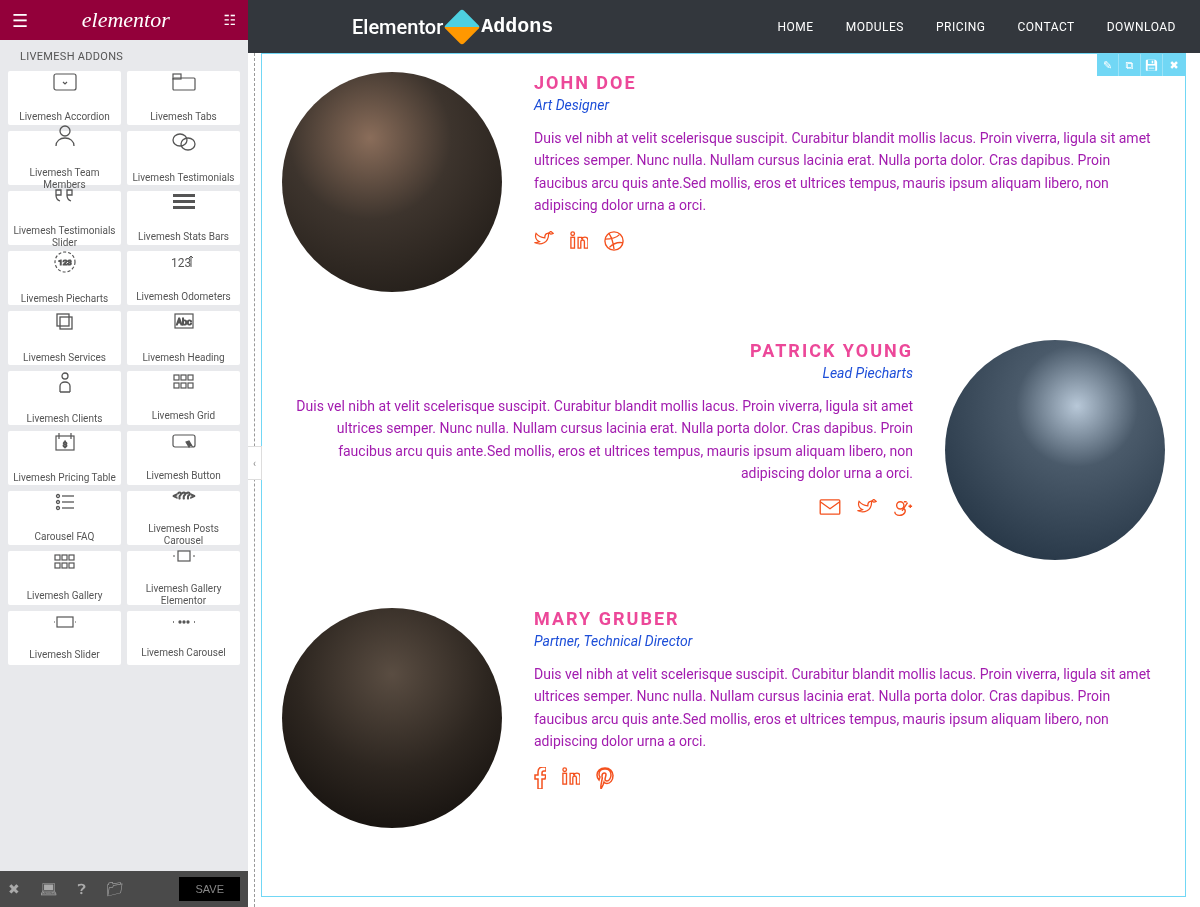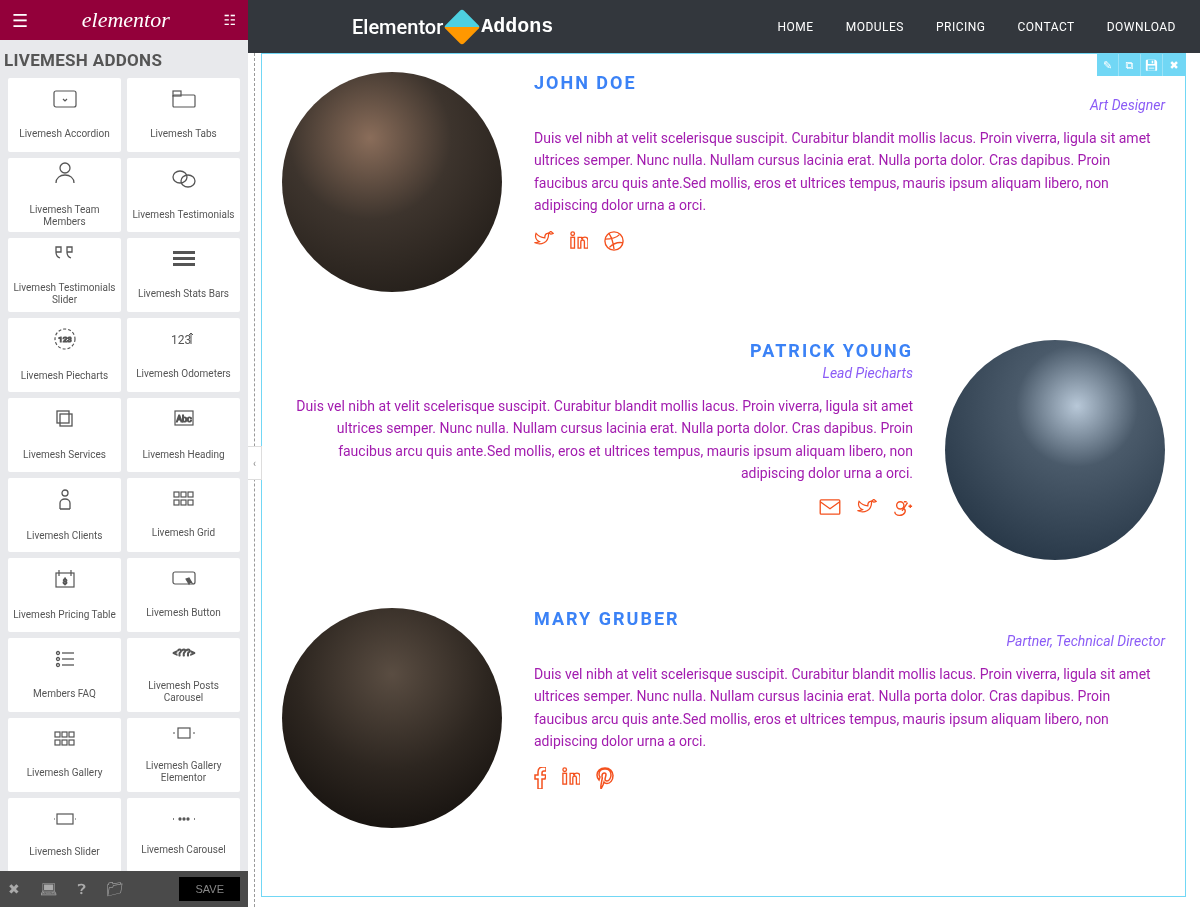--- a/index.html
+++ b/index.html
@@ -5,23 +5,23 @@
 * { margin: 0; padding: 0; box-sizing: border-box; }
 body { font-family: -apple-system, BlinkMacSystemFont, "Segoe UI", Roboto, sans-serif; overflow: hidden; }
 .app { display: flex; height: 907px; width: 1200px; }
 
 
 .sidebar { width: 248px; background: #e8e9ec; display: flex; flex-direction: column; }
 .sidebar-header { height: 40px; background: #93003a; display: flex; align-items: center; justify-content: space-between; padding: 0 12px; }
 .hamburger { color: #fff; font-size: 18px; cursor: pointer; }
 .logo-text { color: #fff; font-family: 'Brush Script MT', cursive; font-size: 22px; font-style: italic; }
 .grid-icon { color: #fff; font-size: 14px; cursor: pointer; }
-.section-title { font-size: 17px; color: #555; padding: 10px 4px 8px; letter-spacing: 0.3px; font-weight: bold; }
+.section-title { font-size: 11px; color: #555; padding: 10px 20px 8px; letter-spacing: 0.3px; }
 .widgets { flex: 1; overflow-y: auto; padding: 0 8px; display: grid; grid-template-columns: 1fr 1fr; gap: 6px; align-content: start; }
-.widget { background: #fff; height: 74px; display: flex; flex-direction: column; align-items: center; justify-content: center; cursor: grab; border-radius: 2px; }
+.widget { background: #fff; height: 54px; display: flex; flex-direction: column; align-items: center; justify-content: center; cursor: grab; border-radius: 2px; }
 .widget svg, .widget .wicon { color: #555; margin-bottom: 8px; }
 .widget-label { font-size: 10px; color: #555; text-align: center; line-height: 1.2; padding: 0 4px; }
 .sidebar-footer { height: 36px; background: #4a4a4a; display: flex; align-items: center; padding: 0 8px; gap: 20px; }
 .sidebar-footer .ficon { color: #aaa; font-size: 14px; cursor: pointer; }
 .save-btn { margin-left: auto; background: #000000; color: #888; border: none; padding: 6px 16px; font-size: 11px; cursor: pointer; }
 
 .collapse-handle { position: absolute; left: 248px; top: 446px; width: 14px; height: 34px; background: #fff; border: 1px solid #ddd; border-left: none; display: flex; align-items: center; justify-content: center; cursor: pointer; font-size: 10px; color: #888; z-index: 10; }
 
 
 .canvas { flex: 1; background: #fff; display: flex; flex-direction: column; overflow: hidden; }
@@ -39,22 +39,22 @@
 .section-controls { position: absolute; top: 0; right: 0; display: flex; }
 .section-controls .ctrl { width: 22px; height: 22px; background: #71d7f5; color: #fff; display: flex; align-items: center; justify-content: center; font-size: 11px; cursor: pointer; border-right: 1px solid rgba(255,255,255,0.3); }
 .section-controls .ctrl:last-child { border-right: none; }
 
 .member { display: flex; gap: 32px; margin-bottom: 48px; }
 .member.right { flex-direction: row-reverse; }
 .member.right .member-info { text-align: right; }
 .member.right .socials { justify-content: flex-end; }
 .avatar { width: 220px; height: 220px; border-radius: 50%; flex-shrink: 0; background-size: cover; background-position: center; }
 .member-info { flex: 1; }
-.member-name { font-size: 18px; font-weight: 700; letter-spacing: 2px; color: #3b82f6; margin-bottom: 4px; text-transform: uppercase; }
-.member-role { font-size: 14px; font-style: italic; color: #8b5cf6; margin-bottom: 14px; text-align: right; }
+.member-name { font-size: 18px; font-weight: 700; letter-spacing: 2px; color: #ec4899; margin-bottom: 4px; text-transform: uppercase; }
+.member-role { font-size: 14px; font-style: italic; color: #1d4ed8; margin-bottom: 14px; }
 .member-desc { font-size: 14px; color: #a21caf; line-height: 1.6; margin-bottom: 14px; }
 .socials { display: flex; gap: 16px; }
 .socials svg { cursor: pointer; }
 
 .av1 { background: radial-gradient(circle at 40% 30%, #8a6d5a 0%, #3d342d 40%, #1a1612 100%); }
 .av2 { background: radial-gradient(circle at 60% 30%, #b8c8d8 0%, #4a5a6a 30%, #1a2a3a 100%); }
 .av3 { background: radial-gradient(circle at 50% 30%, #5a4d42 0%, #2d2620 50%, #0d0a08 100%); }
 </style>
 </head>
 <body>
@@ -173,21 +173,21 @@
         </div>
         <div class="widget">
           <span class="wicon"><svg width="20" height="18" viewBox="0 0 20 18" fill="none" stroke="#555" stroke-width="1.3">
               <circle cx="3" cy="3" r="1.5"></circle>
               <path d="M7 3h12"></path>
               <circle cx="3" cy="9" r="1.5"></circle>
               <path d="M7 9h12"></path>
               <circle cx="3" cy="15" r="1.5"></circle>
               <path d="M7 15h12"></path>
             </svg></span>
-          <span class="widget-label">Members FAQ</span>
+          <span class="widget-label">Carousel FAQ</span>
         </div>
         <div class="widget">
           <span class="wicon"><svg width="24" height="14" viewBox="0 0 24 14" fill="none" stroke="#555" stroke-width="1.2">
               <path d="M2 7l-1 0M23 7l-1 0"></path>
               <text x="12" y="10" font-size="9" text-anchor="middle" fill="#555">&lt;???&gt;</text>
             </svg></span>
           <span class="widget-label">Livemesh Posts Carousel</span>
         </div>
         <div class="widget">
           <span class="wicon"><svg width="22" height="16" viewBox="0 0 22 16" fill="none" stroke="#555" stroke-width="1.2">

